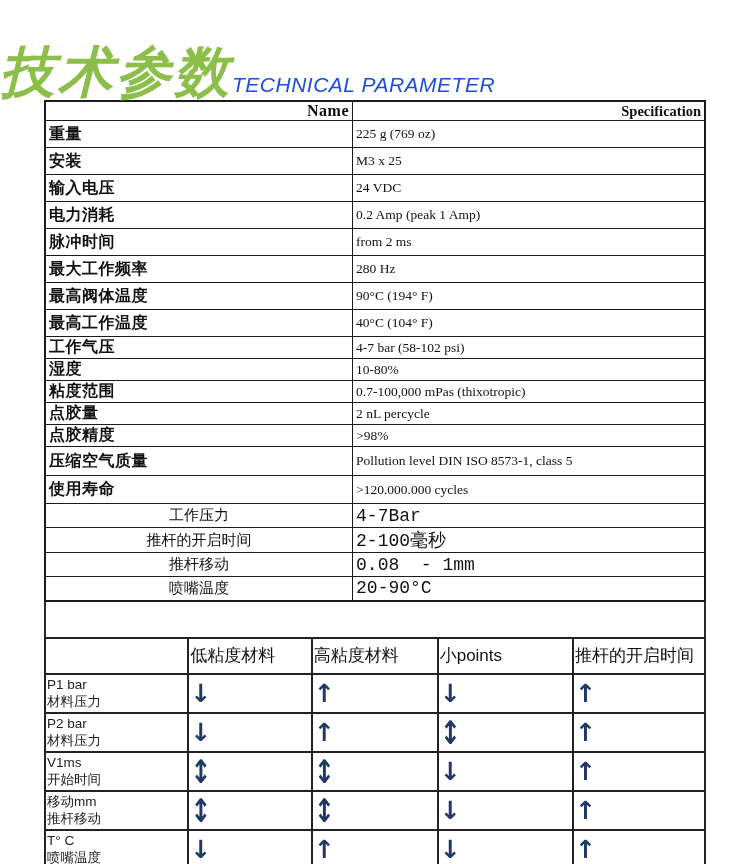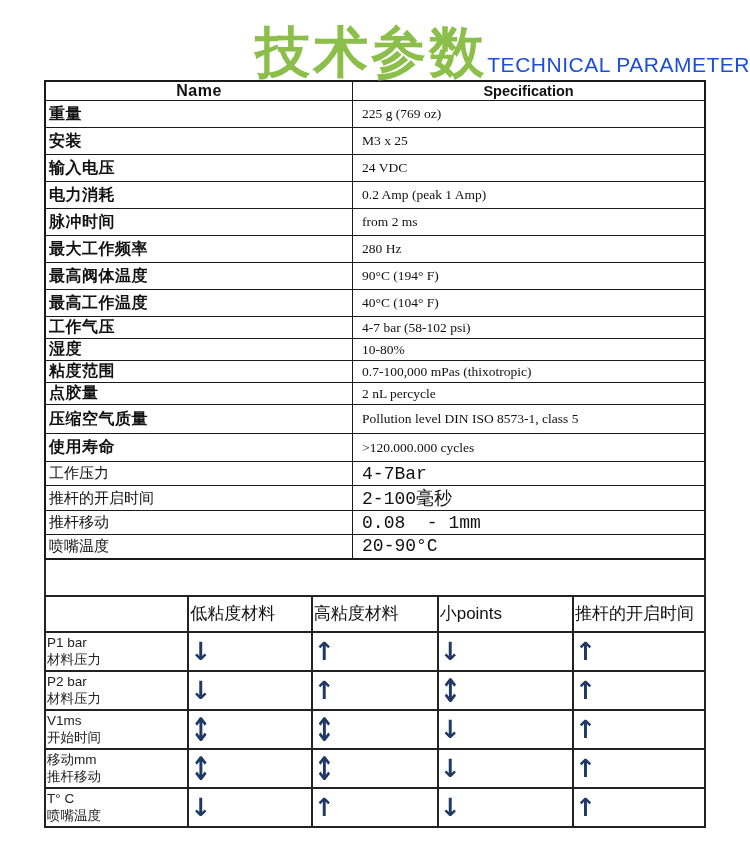--- a/index.html
+++ b/index.html
@@ -12,24 +12,25 @@
   .page {
     width: 750px;
     height: 864px;
     background: #ffffff;
     overflow: hidden;
   }
 
   
   .title-row {
     padding-top: 12px;
-    height: 80px;
+    height: 100px;
     display: flex;
     align-items: flex-end;
-    justify-content: flex-end;
+    justify-content: flex-start;
+    font-style: italic;
   }
   .title-zh {
     font-size: 55px;
     font-weight: bold;
     color: #8CBE4A;
     line-height: 1.0;
     letter-spacing: 3px;
   }
   .title-en {
     font-size: 21px;
@@ -48,49 +49,50 @@
     border-collapse: collapse;
     table-layout: fixed;
     border: 2px solid #1a1a1a;
   }
   .spec th, .spec td {
     border: 1px solid #1a1a1a;
     vertical-align: middle;
     overflow: hidden;
   }
   .spec th {
-    font-family: Liberation Sans, sans-serif;
+    font-family: Liberation Serif, serif;
     font-size: 14.5px;
     font-weight: bold;
-    text-align: center;
+    text-align: right;
     padding: 0 3px;
     height: 17px;
   }
   .spec .c-name {
     width: 46.6%;
     font-weight: bold;
     font-size: 16px;
     padding: 0 3px;
     letter-spacing: 0.5px;
   }
   .spec .c-val {
     font-family: "Liberation Serif", serif;
     font-size: 13.5px;
-    padding: 0 9px;
+    padding: 0 3px;
   }
   .rh-a { height: 27px; }
   .rh-b { height: 21px; }
   .rh-c { height: 29px; }
   .rh-d { height: 28px; }
   .rh-e { height: 24px; }
   tr.mono .c-name {
     font-weight: normal;
     font-family: "Liberation Mono", "DejaVu Sans Mono", monospace;
     font-size: 15px;
     letter-spacing: 0;
+    text-align: center;
   }
   tr.mono .c-val {
     font-family: "Liberation Mono", "DejaVu Sans Mono", monospace;
     font-size: 18px;
     white-space: pre;
   }
 
   
   .table-gap {
     height: 35px;
@@ -198,20 +200,24 @@
           <td class="c-val">10-80%</td>
         </tr>
         <tr class="rh-b">
           <td class="c-name">粘度范围</td>
           <td class="c-val">0.7-100,000 mPas (thixotropic)</td>
         </tr>
         <tr class="rh-b">
           <td class="c-name">点胶量</td>
           <td class="c-val">2 nL percycle</td>
         </tr>
+        <tr class="rh-b">
+          <td class="c-name">点胶精度</td>
+          <td class="c-val">&gt;98%</td>
+        </tr>
         <tr class="rh-c">
           <td class="c-name">压缩空气质量</td>
           <td class="c-val">Pollution level DIN ISO 8573-1, class 5</td>
         </tr>
         <tr class="rh-d">
           <td class="c-name">使用寿命</td>
           <td class="c-val">&gt;120.000.000 cycles</td>
         </tr>
         <tr class="rh-e mono">
           <td class="c-name">工作压力</td>

